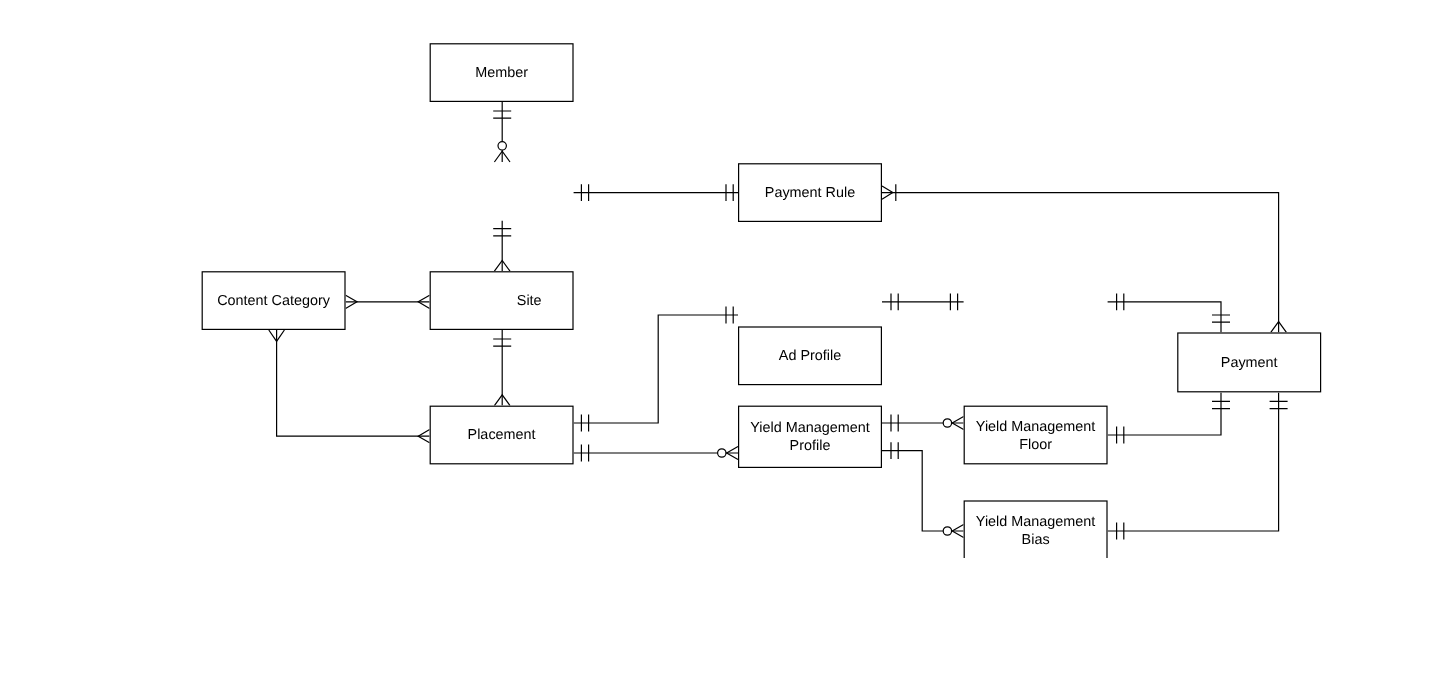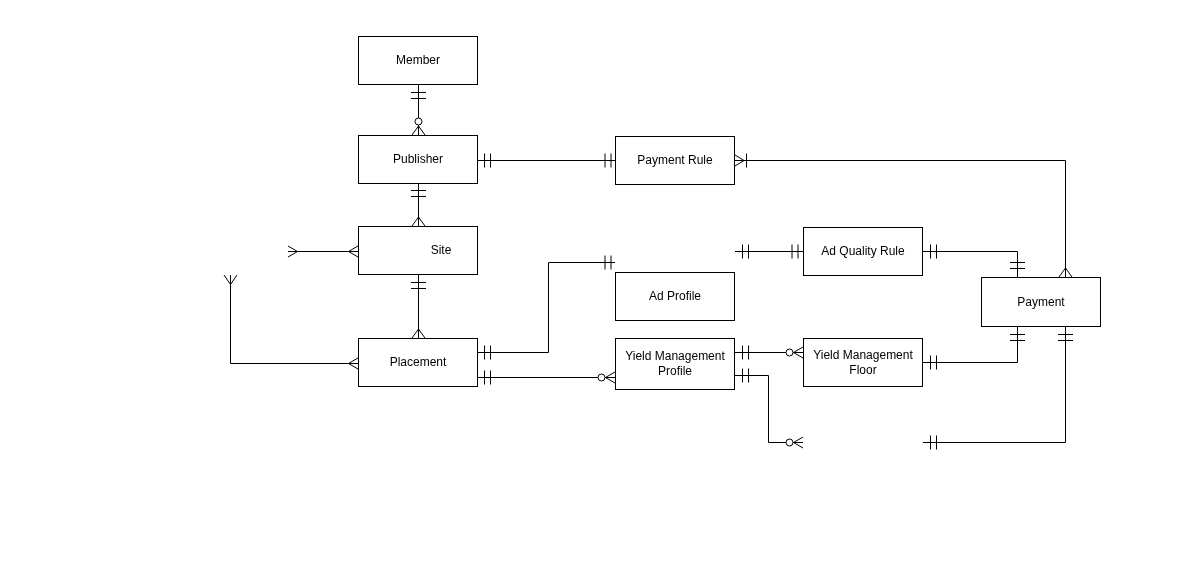--- a/index.html
+++ b/index.html
@@ -132,51 +132,51 @@
       <path d="M930.5 435.5 V449.5 M936.5 435.5 V449.5"></path>
       <path d="M1058 334.5 H1073 M1058 340.5 H1073"></path>
     </g>
 
   </svg>
 
   <div class="entity" style="left:358px; top:36px;">
     <span>Member</span>
   </div>
 
-  <div class="entity" style="left:358px; top:135px;">
-    <span>Publisher</span>
-  </div>
 
   <div class="entity" style="left:615px; top:136px;">
     <span>Payment Rule</span>
   </div>
 
+  <div class="entity" style="left:168px; top:226px;">
+    <span>Content Category</span>
+  </div>
 
   <div class="entity" style="left:358px; top:226px;padding-left:48px;">
     <span>Site</span>
   </div>
 
   <div class="entity" style="left:615px; top:227px;margin-top:45px;">
     <span>Ad Profile</span>
   </div>
 
-  <div class="entity" style="left:803px; top:227px;">
-    <span>Ad Quality Rule</span>
-  </div>
 
   <div class="entity" style="left:981px; top:277px; height:50px;">
     <span>Payment</span>
   </div>
 
   <div class="entity" style="left:358px; top:338px;">
     <span>Placement</span>
   </div>
 
   <div class="entity" style="left:615px; top:338px; height:52px;">
     <span>Yield Management Profile</span>
   </div>
 
   <div class="entity" style="left:803px; top:338px;">
     <span>Yield Management Floor</span>
   </div>
 
+  <div class="entity" style="left:803px; top:417px;">
+    <span>Yield Management Bias</span>
+  </div>
 
 </div>
 
 </body></html>

